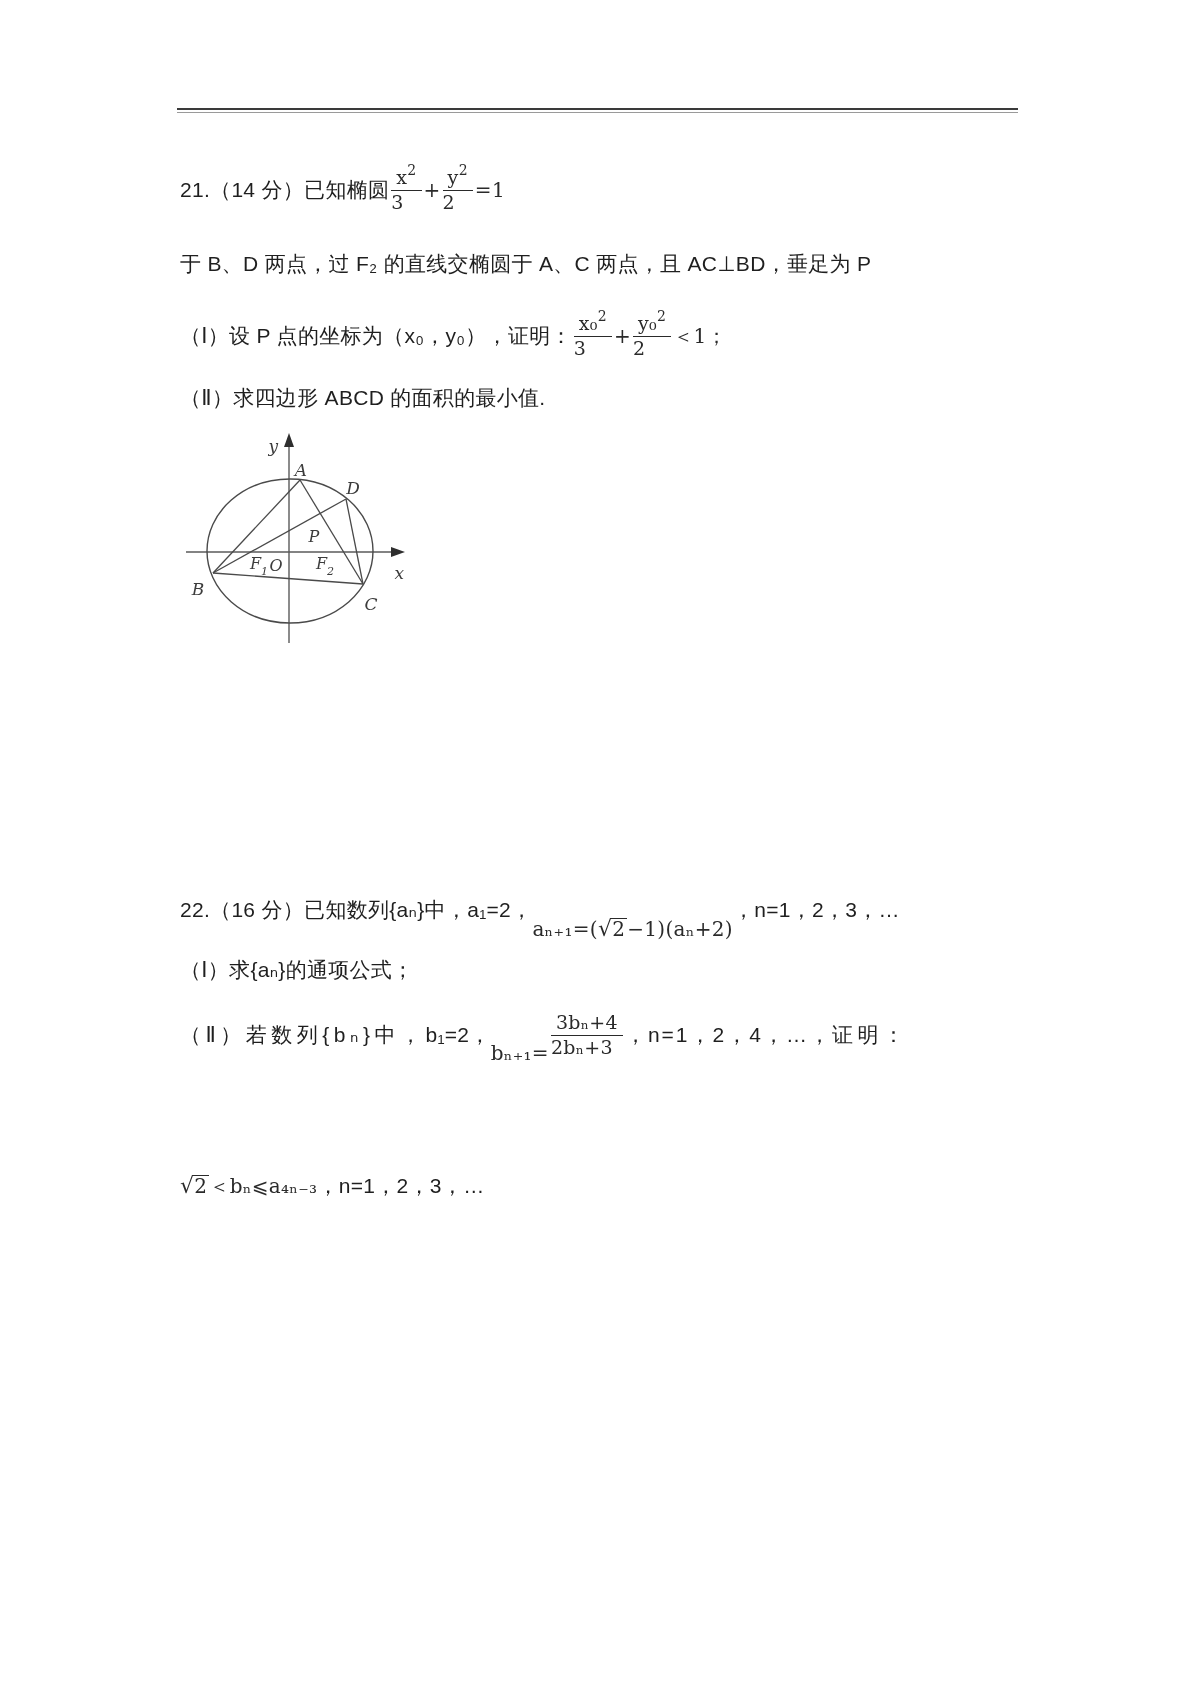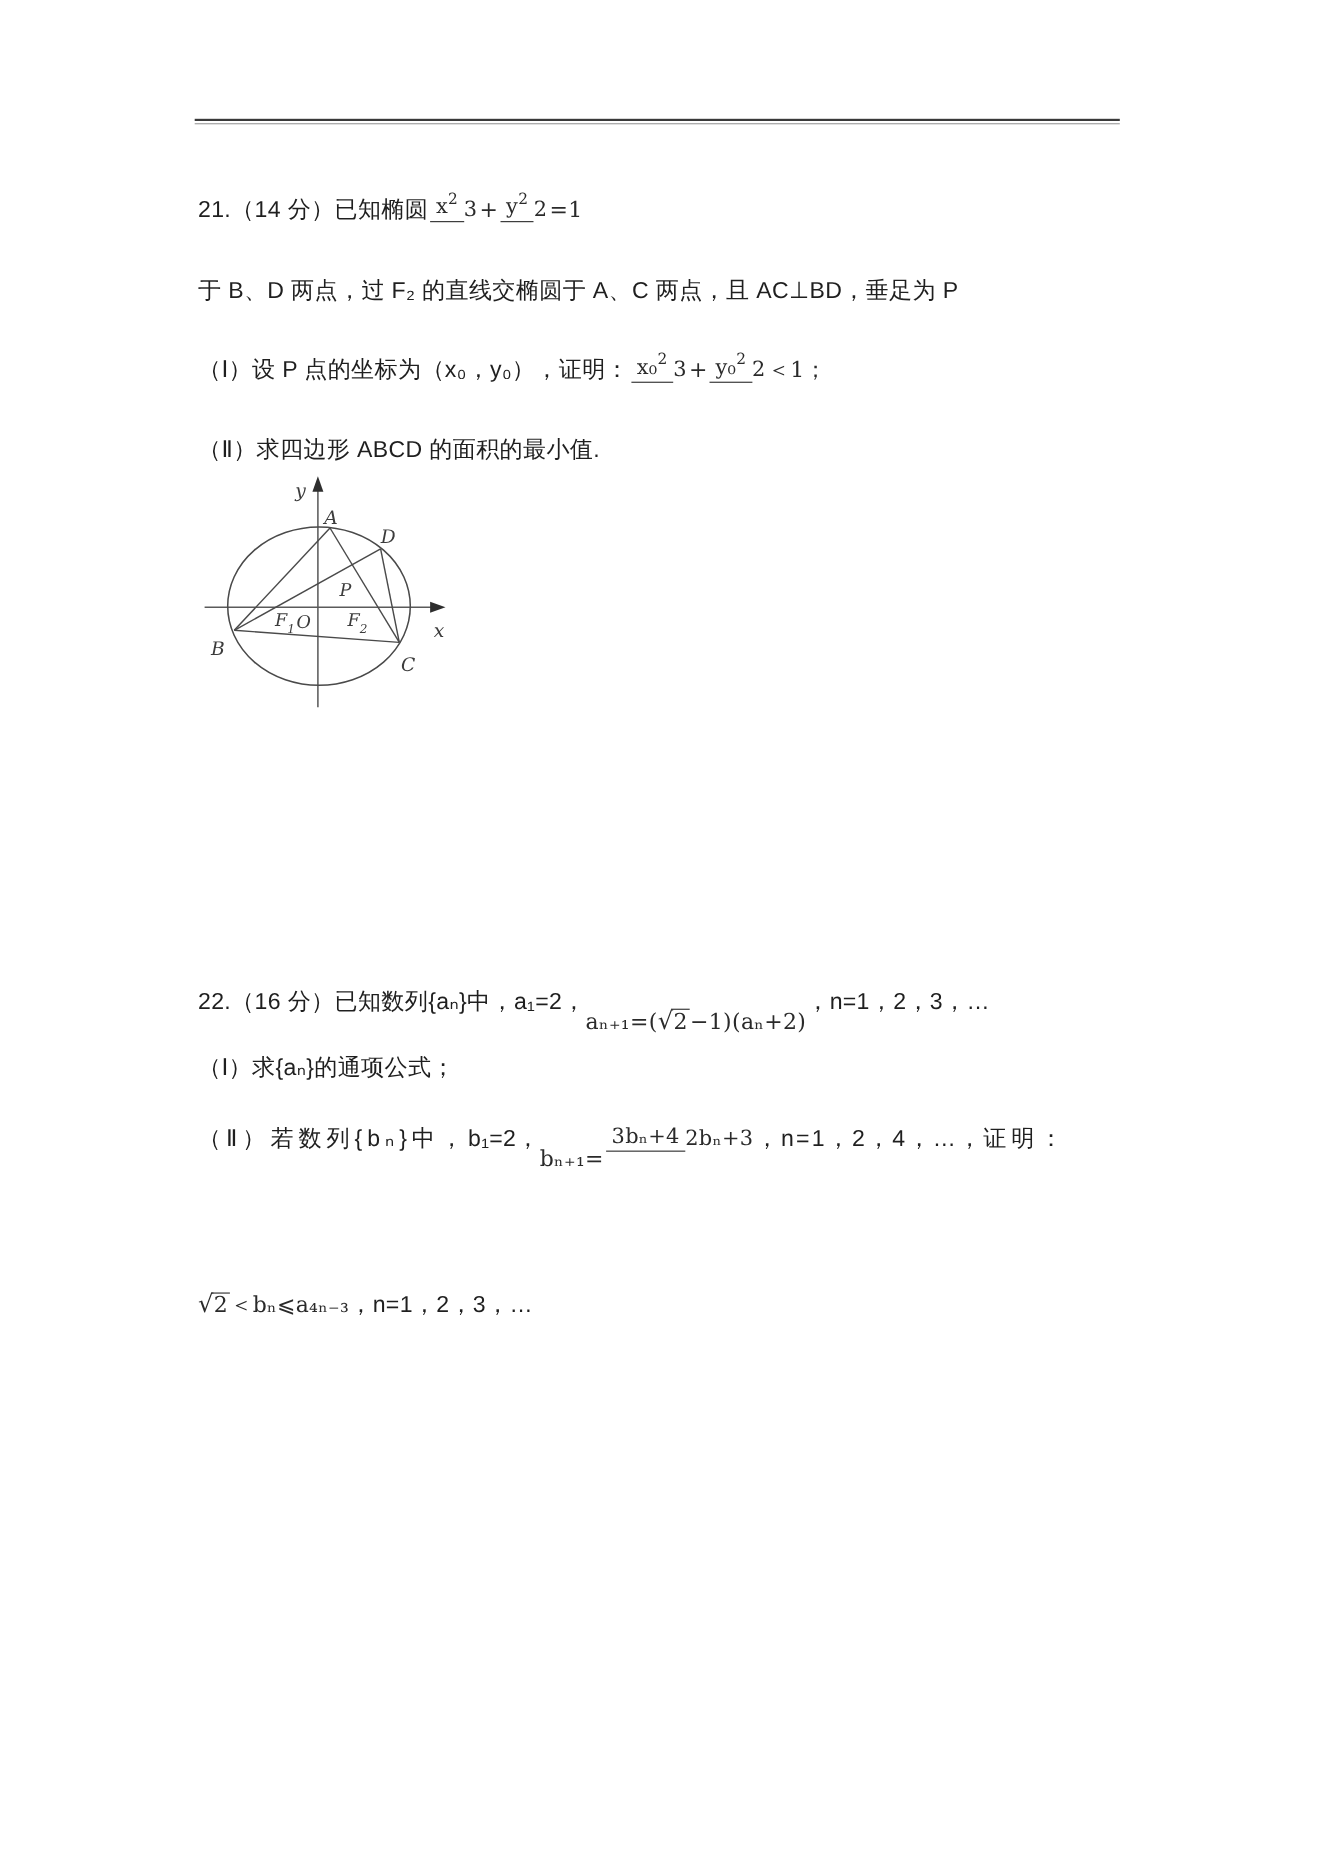--- a/index.html
+++ b/index.html
@@ -14,21 +14,21 @@
     border-top:2px solid #3a3a3a;border-bottom:1px solid #9a9a9a;
   }
   .line{
     position:absolute;left:180px;display:flex;align-items:center;
     font-size:21px;white-space:pre;letter-spacing:0.3px;
   }
   .t{display:inline-block;}
   
   .eq{font-family:"DejaVu Serif","Liberation Serif",serif;color:#2a2a2a;font-size:20px;}
   .frac{
-    display:inline-flex;align-items:center;
+    display:inline-flex;flex-direction:column;align-items:flex-start;
     font-family:"DejaVu Serif","Liberation Serif",serif;color:#2a2a2a;
     font-size:19px;line-height:1.15;margin:0 2px;vertical-align:middle;
   }
   .frac .fnum{display:inline-block;padding:0 5px 1px 5px;border-bottom:1.6px solid #2a2a2a;text-align:center;}
   .frac .fden{display:inline-block;padding-top:1px;text-align:center;}
   .sup{font-size:14px;position:relative;top:-9px;line-height:0;}
   .sqrtsym{font-size:22px;margin-right:-2px;}
   .radicand{border-top:1.7px solid #2a2a2a;padding:0 2px;display:inline-block;line-height:1.05;}
   .shift-down{position:relative;top:18px;}
   .sp4{letter-spacing:4.5px;}
@@ -47,21 +47,21 @@
 </div>
 
 <div class="line" style="top:250px;height:28px;">
   <span class="t">于 B、D 两点，过 F₂ 的直线交椭圆于 A、C 两点，且 AC⊥BD，垂足为 P</span>
 </div>
 
 <div class="line" style="top:296px;height:80px;">
   <span class="t">（Ⅰ）设 P 点的坐标为（x₀，y₀），证明：</span><span class="frac"><span class="fnum"><span>x₀</span><span class="sup">2</span></span><span class="fden">3</span></span><span class="eq">+</span><span class="frac"><span class="fnum"><span>y₀</span><span class="sup">2</span></span><span class="fden">2</span></span><span class="eq">＜1；</span>
 </div>
 
-<div class="line" style="top:394px;height:28px;justify-content:center;">
+<div class="line" style="top:384px;height:28px;justify-content:center;">
   <span class="t">（Ⅱ）求四边形 ABCD 的面积的最小值.</span>
 </div>
 
 <figure class="abs fig">
 <svg width="250" height="258" viewBox="0 0 250 258">
 
   <line x1="18" y1="157" x2="229" y2="157" stroke="#5a5a5a" stroke-width="1.4"></line>
   <polygon points="237,157 223,152 223,162" fill="#2e2e2e"></polygon>
   <line x1="121" y1="48" x2="121" y2="248" stroke="#5a5a5a" stroke-width="1.4"></line>
   <polygon points="121,38 116,52 126,52" fill="#2e2e2e"></polygon>

